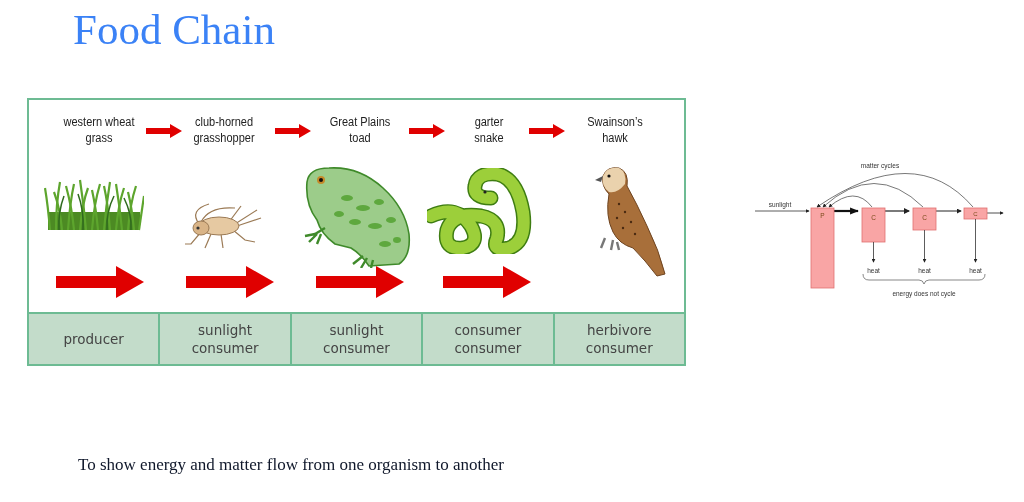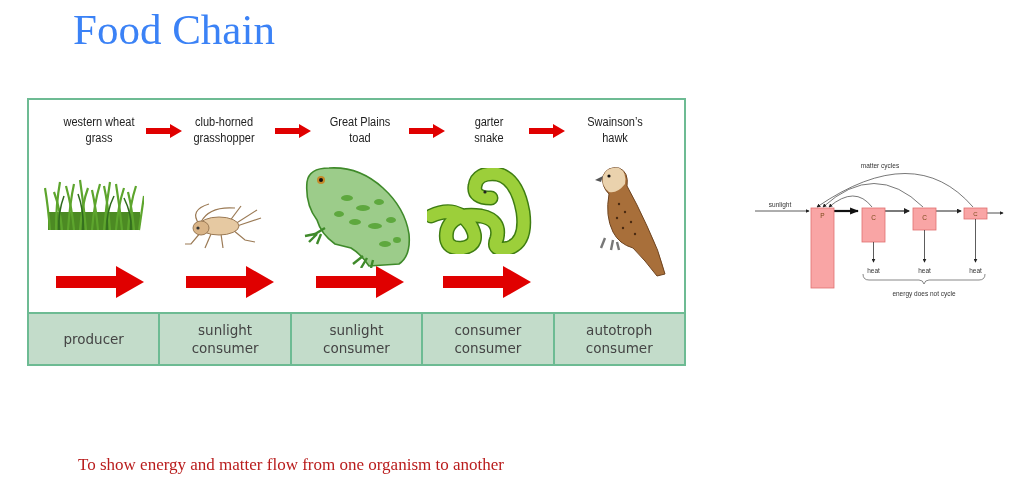--- a/index.html
+++ b/index.html
@@ -1,18 +1,18 @@
 <!DOCTYPE html>
 <html><head>
 <meta charset="utf-8">
 <style>
   html, body { margin: 0; padding: 0; background: #ffffff; }
   body { width: 1024px; height: 502px; position: relative; overflow: hidden; font-family: "Liberation Sans", sans-serif; }
   .title { position: absolute; left: 73px; top: 4px; font-family: "Liberation Serif", serif; font-size: 43px; color: #3b82f6; line-height: 52px; }
-  .caption { position: absolute; left: 78px; top: 455px; font-family: "Liberation Serif", serif; font-size: 17px; color: #b91c1c; white-space: nowrap; }
+  .caption { position: absolute; left: 78px; top: 455px; font-family: "Liberation Serif", serif; font-size: 17px; color: #0f172a; white-space: nowrap; }
   .chain-box { position: absolute; left: 27px; top: 98px; width: 659px; height: 226px; border: 2px solid #6dbb93; box-sizing: border-box; background: #fff; }
   .org-label { position: absolute; top: 14px; width: 130px; text-align: center; font-family: "Liberation Sans", sans-serif; font-size: 12.5px; color: #222; line-height: 16px; transform: scaleX(0.88); }
   .small-arrow { position: absolute; top: 24px; width: 36px; height: 14px; }
   .big-arrow { position: absolute; top: 166px; width: 88px; height: 32px; }
   .pic { position: absolute; }
   table.trophic { position: absolute; left: -2px; top: 212px; width: 659px; border-collapse: collapse; table-layout: fixed; }
   table.trophic td { border: 2px solid #6dbb93; text-align: center; vertical-align: middle; font-family: "DejaVu Sans", sans-serif; font-size: 13.5px; color: #444; line-height: 18px; padding: 0; }
   table.trophic tr.levels td { background: #c3dcca; height: 50px; }
   table.trophic tr.types td { background: #ffffff; height: 50px; }
   .cycle { position: absolute; left: 755px; top: 150px; width: 260px; height: 160px; }
@@ -142,21 +142,21 @@
       <polygon points="0,10 60,10 60,0 88,16 60,32 60,22 0,22" fill="#e00000"></polygon>
     </svg>
 
   <table class="trophic">
     <tbody>
         <tr class="levels">
       <td><span>producer</span></td>
       <td><span>sunlight</span><br><span>consumer</span></td>
       <td><span>sunlight</span><br><span>consumer</span></td>
       <td><span>consumer</span><br><span>consumer</span></td>
-      <td><span>autotroph</span><br><span>consumer</span></td>
+      <td><span>herbivore</span><br><span>consumer</span></td>
     </tr>
   </tbody>
     </table>
 </div>
 
 <svg class="cycle" viewBox="0 0 260 160">
   <defs>
     <marker id="ah" viewBox="0 0 6 6" refX="5" refY="3" markerWidth="5" markerHeight="5" orient="auto">
         <path d="M0 0 L6 3 L0 6 Z" fill="#222"></path>
       </marker>

